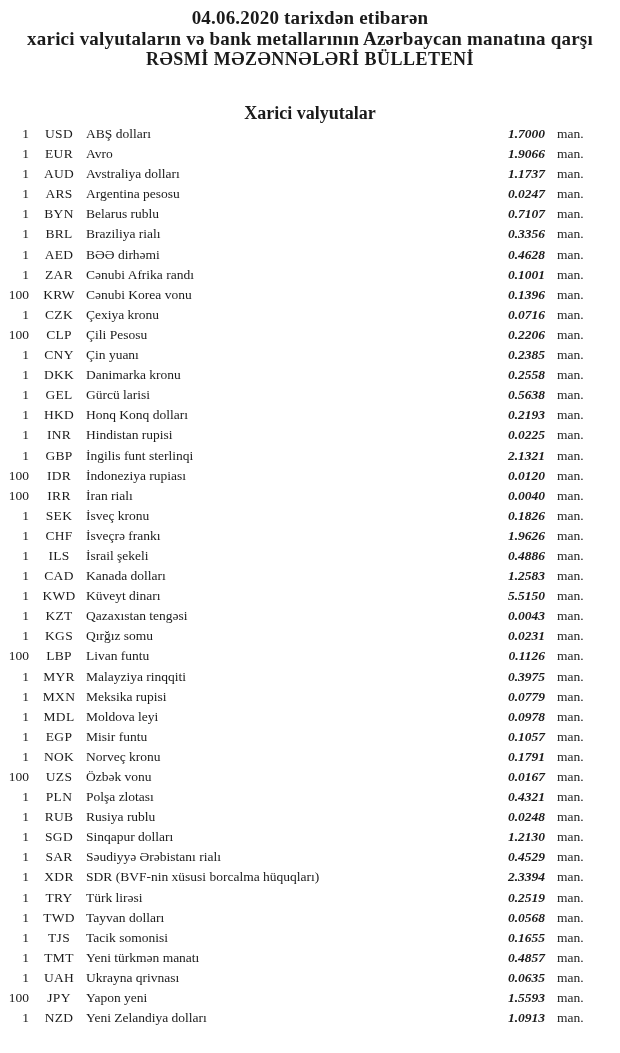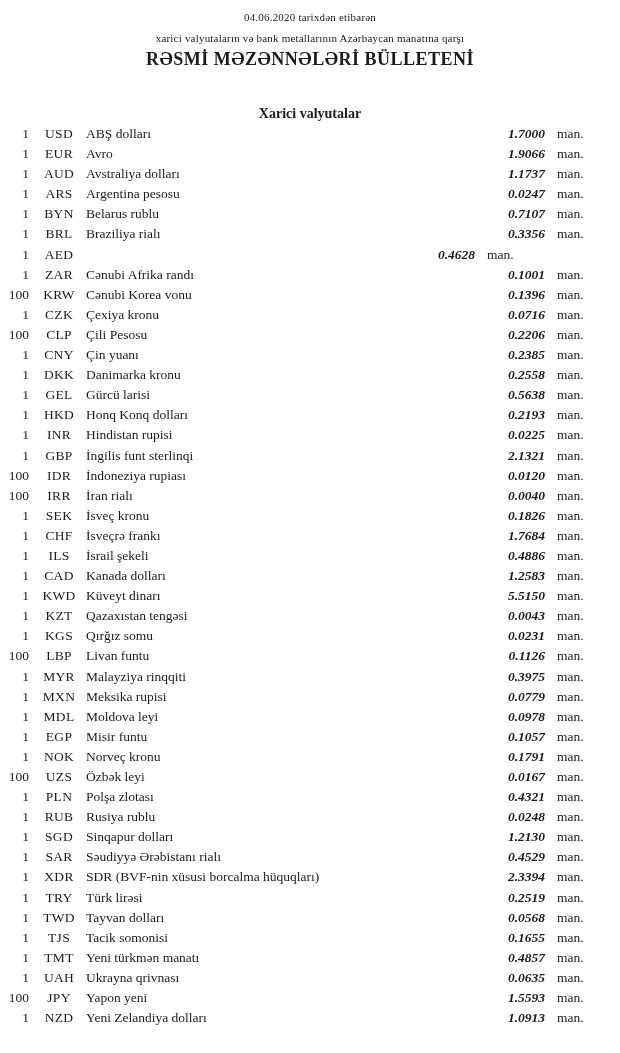--- a/index.html
+++ b/index.html
@@ -24,35 +24,35 @@
   }
   .doc-title {
     text-align: center;
     font-size: 19px;
     font-weight: bold;
     line-height: 25px;
     letter-spacing: 0.8px;
   }
   .doc-sub {
     text-align: center;
-    font-size: 11px;
-    font-weight: normal;
+    font-size: 19px;
+    font-weight: bold;
     line-height: 21px;
     letter-spacing: 0.2px;
   }
   .doc-bulletin {
     text-align: center;
     font-size: 18px;
     font-weight: bold;
     line-height: 21px;
     letter-spacing: 0.5px;
   }
   .section-title {
     text-align: center;
-    font-size: 14px;
+    font-size: 18px;
     font-weight: bold;
     line-height: 21px;
     margin-top: 33px;
   }
   .rates-table {
     margin-top: 0;
   }
   .rate-row {
     display: grid;
     grid-template-columns: 32px 54px 1fr 70px 45px;
@@ -145,20 +145,21 @@
     <span class="cell-qty">1</span>
     <span class="cell-code">BRL</span>
     <span class="cell-name">Braziliya rialı</span>
     <span class="cell-rate">0.3356</span>
     <span class="cell-unit">man.</span>
   </div>
 
   <div class="rate-row">
     <span class="cell-qty">1</span>
     <span class="cell-code">AED</span>
+    <span class="cell-name">BƏƏ dirhəmi</span>
     <span class="cell-rate">0.4628</span>
     <span class="cell-unit">man.</span>
   </div>
 
   <div class="rate-row">
     <span class="cell-qty">1</span>
     <span class="cell-code">ZAR</span>
     <span class="cell-name">Cənubi Afrika randı</span>
     <span class="cell-rate">0.1001</span>
     <span class="cell-unit">man.</span>
@@ -257,21 +258,21 @@
     <span class="cell-code">SEK</span>
     <span class="cell-name">İsveç kronu</span>
     <span class="cell-rate">0.1826</span>
     <span class="cell-unit">man.</span>
   </div>
 
   <div class="rate-row">
     <span class="cell-qty">1</span>
     <span class="cell-code">CHF</span>
     <span class="cell-name">İsveçrə frankı</span>
-    <span class="cell-rate">1.7684</span>
+    <span class="cell-rate">1.9626</span>
     <span class="cell-unit">man.</span>
   </div>
 
   <div class="rate-row">
     <span class="cell-qty">1</span>
     <span class="cell-code">ILS</span>
     <span class="cell-name">İsrail şekeli</span>
     <span class="cell-rate">0.4886</span>
     <span class="cell-unit">man.</span>
   </div>
@@ -352,21 +353,21 @@
     <span class="cell-qty">1</span>
     <span class="cell-code">NOK</span>
     <span class="cell-name">Norveç kronu</span>
     <span class="cell-rate">0.1791</span>
     <span class="cell-unit">man.</span>
   </div>
 
   <div class="rate-row">
     <span class="cell-qty">100</span>
     <span class="cell-code">UZS</span>
-    <span class="cell-name">Özbək leyi</span>
+    <span class="cell-name">Özbək vonu</span>
     <span class="cell-rate">0.0167</span>
     <span class="cell-unit">man.</span>
   </div>
 
   <div class="rate-row">
     <span class="cell-qty">1</span>
     <span class="cell-code">PLN</span>
     <span class="cell-name">Polşa zlotası</span>
     <span class="cell-rate">0.4321</span>
     <span class="cell-unit">man.</span>

